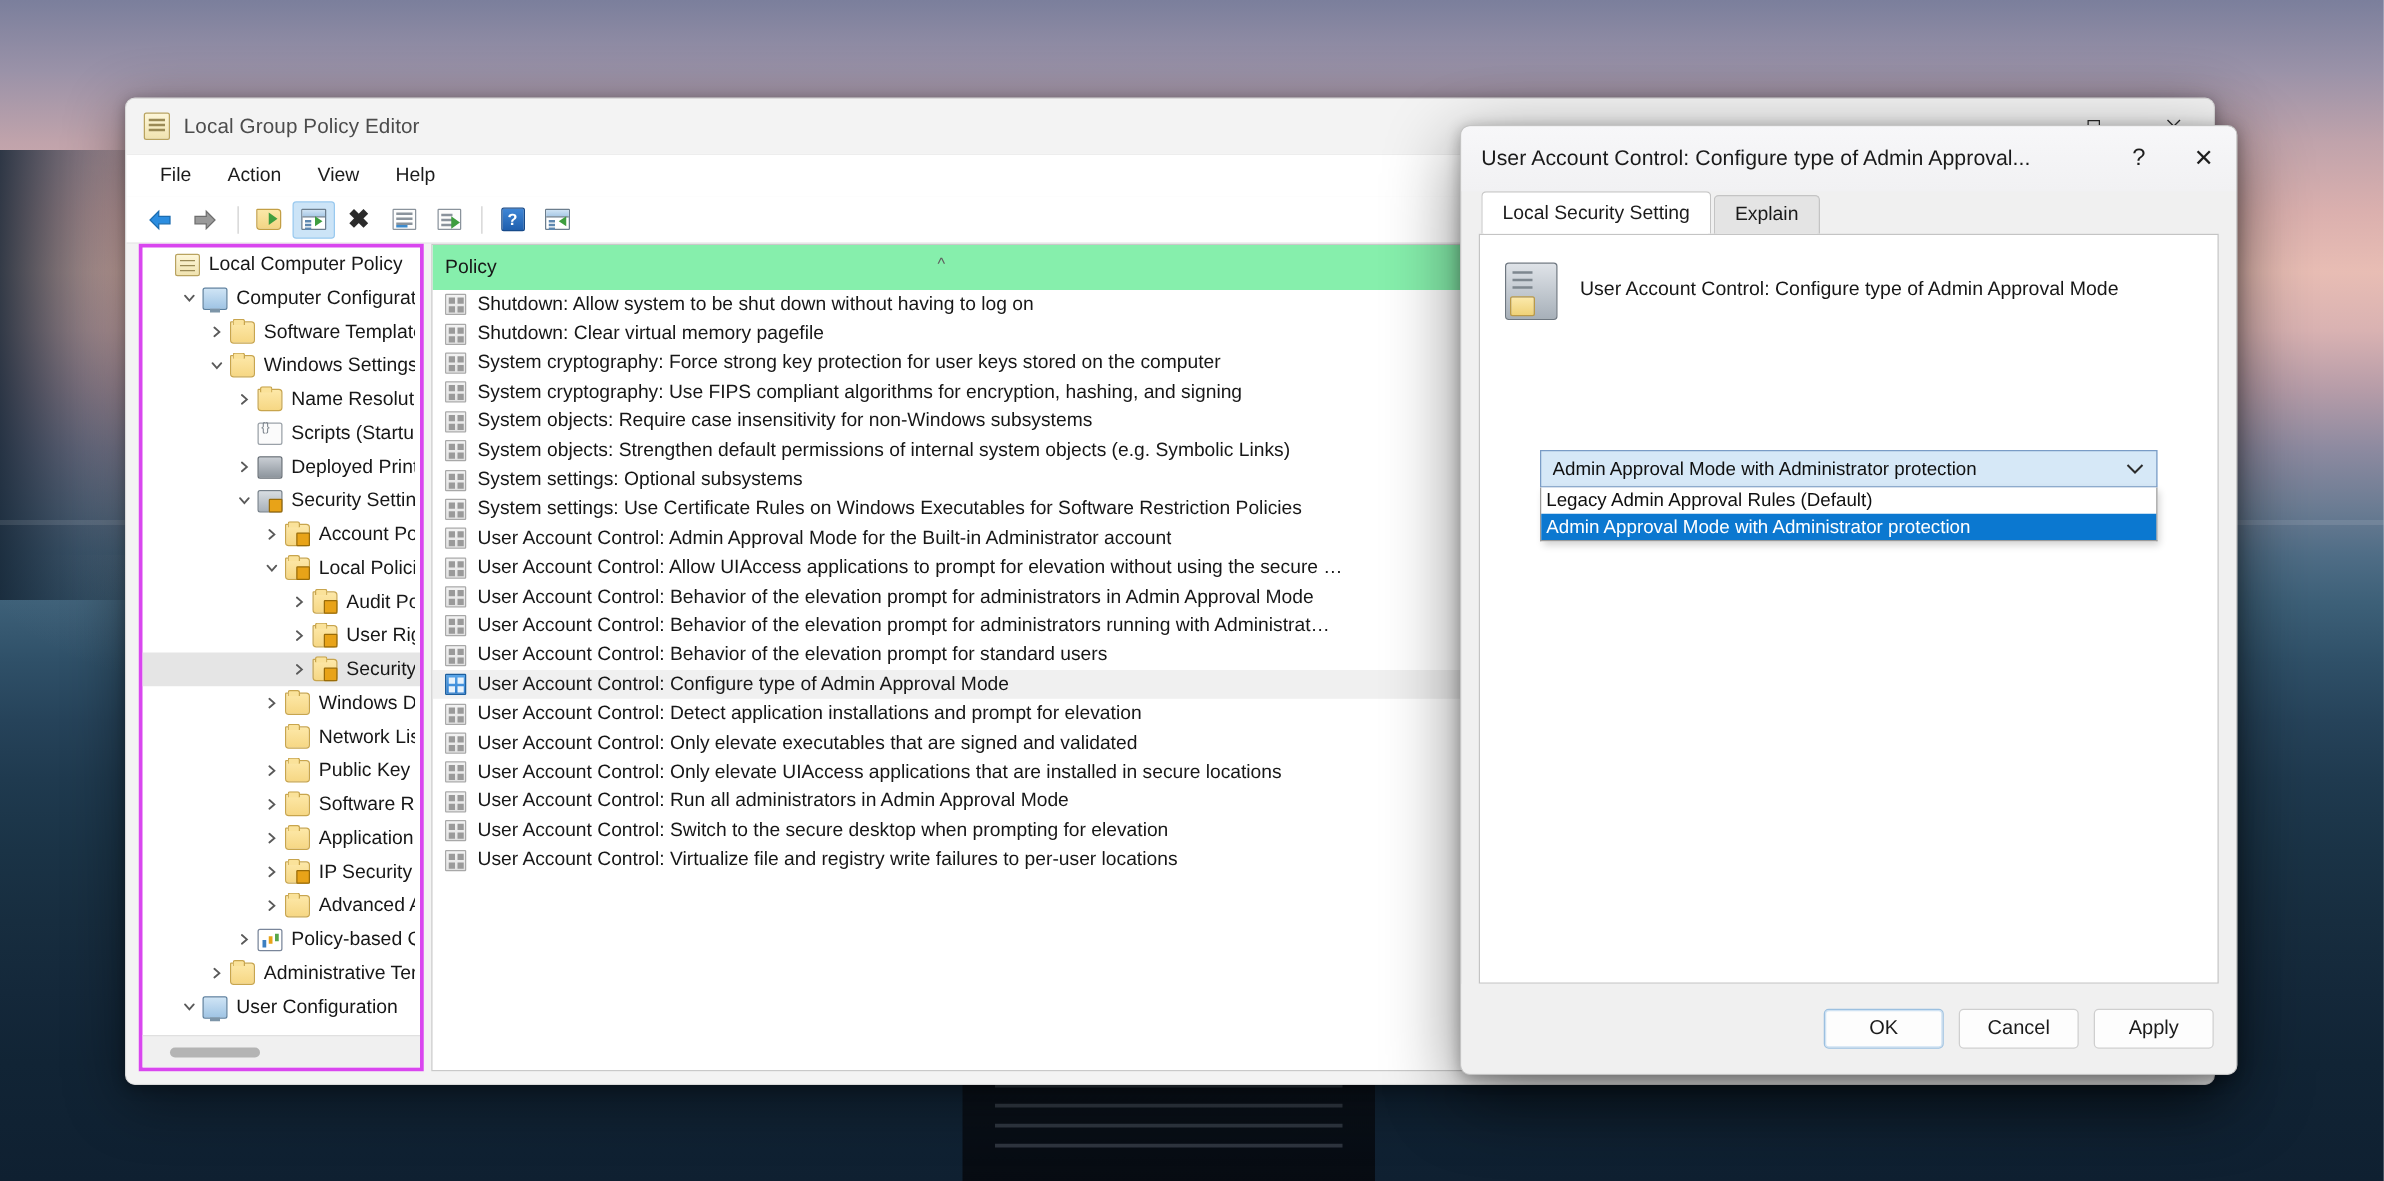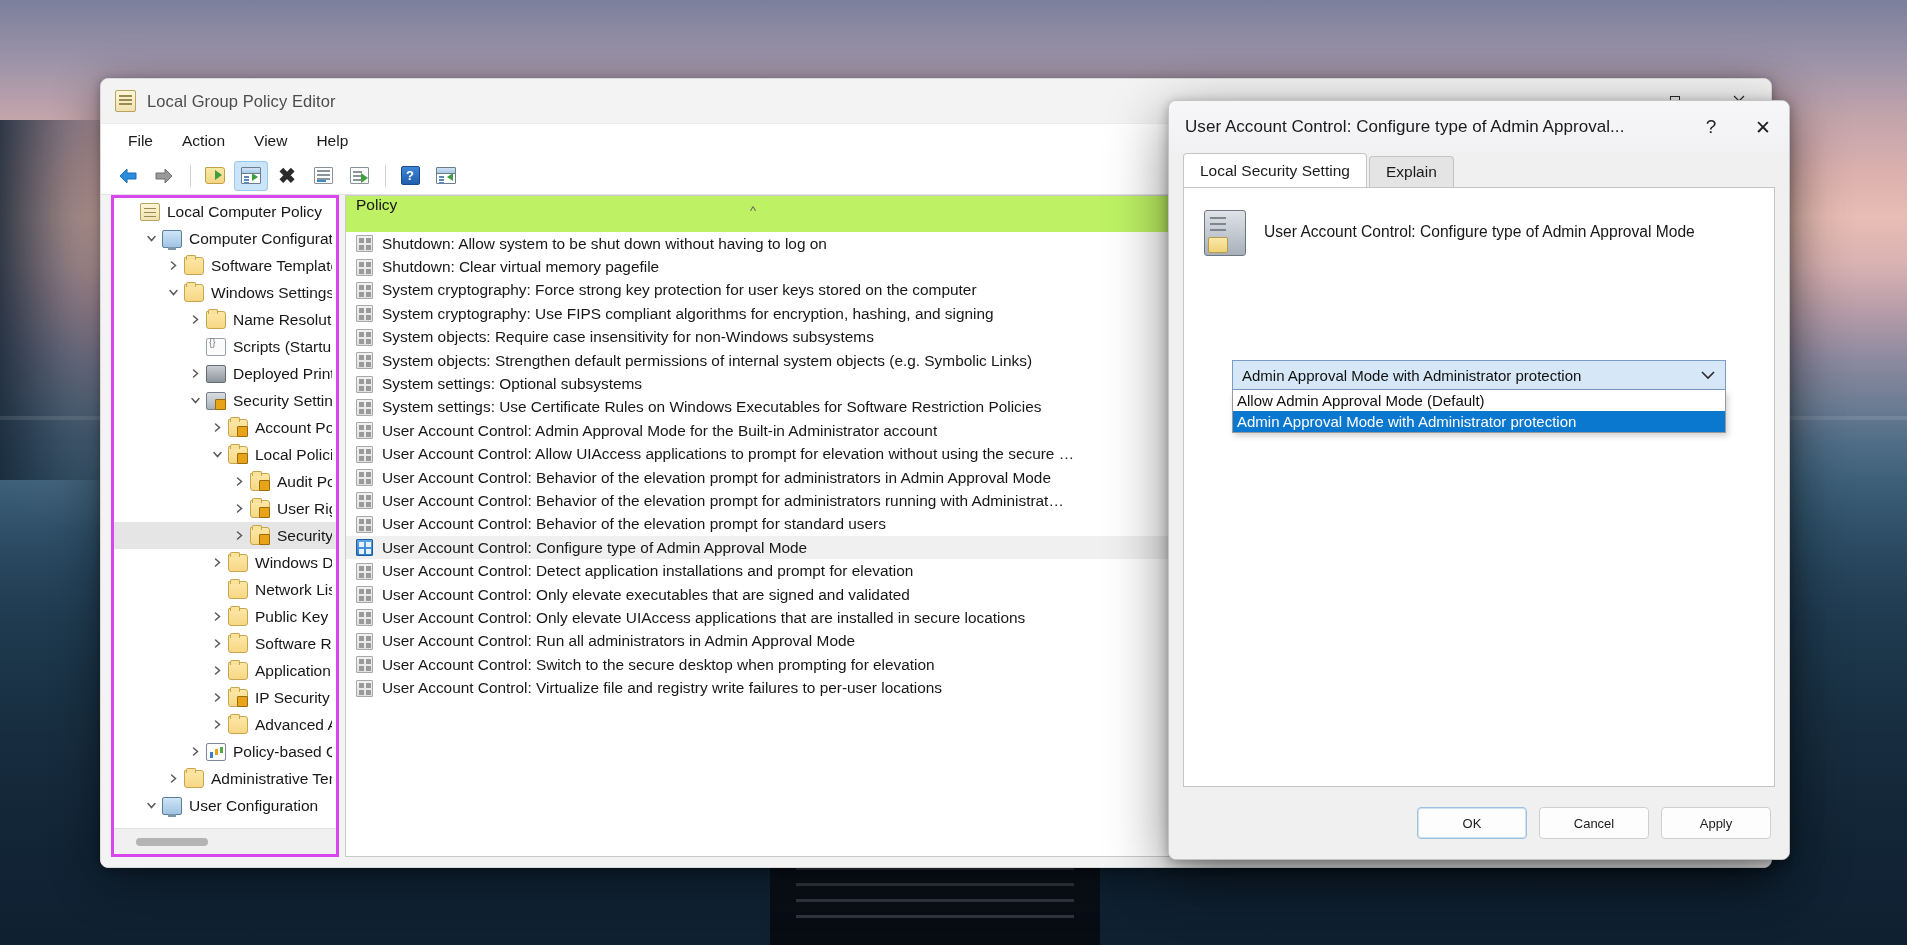--- a/index.html
+++ b/index.html
@@ -191,24 +191,24 @@
     background: #f0f0f0; border-top: 1px solid #e0e0e0;
   }
   .hscroll .thumb {
     position: absolute; left: 22px; top: 9px; height: 8px; width: 72px;
     background: #b4b4b4; border-radius: 4px;
   }
 
   
   .list-header {
     height: 36px;
-    display: flex; align-items: flex-start;
+    display: flex; align-items: center;
     font-size: 15.5px; color: #171717;
     padding-left: 10px;
-    background: #bef264;
+    background: #86efac;
     position: relative;
   }
   .sort-caret {
     position: absolute; left: 404px; top: 7px;
     color: #606060; font-size: 13px;
   }
   .list-rows { position: absolute; left: 0; right: 0; top: 36px; bottom: 0; overflow: hidden; }
   .list-row {
     height: 23.4px;
     display: flex; align-items: center;
@@ -241,23 +241,23 @@
     letter-spacing: .05px;
   }
   .dlg-caps { position: absolute; right: 0; top: 0; height: 52px; display: flex; }
   .dlg-cap {
     width: 52px; height: 52px;
     display: flex; align-items: center; justify-content: center;
     font-size: 19px; color: #1d1d1d;
   }
 
   .tabstrip {
-    height: 34px; margin-left: 14px;
+    height: 34px; 
     display: flex; align-items: flex-end;
-    position: relative; z-index: 3;
+    position: relative; z-index: 3; padding-left: 16px;
   }
   .tab {
     height: 31px;
     padding: 0 16px;
     display: flex; align-items: center;
     font-size: 15.5px; color: #1b1b1b;
     background: #e4e4e4;
     border: 1px solid #c4c4c4;
     border-bottom: none;
     border-radius: 4px 4px 0 0;
@@ -314,27 +314,27 @@
   }
   .combo-opt.sel { background: #0b78d0; color: #ffffff; }
 
   .dlg-footer {
     position: absolute; left: 0; right: 0; bottom: 0; height: 72px;
     display: flex; align-items: center; justify-content: flex-end;
     padding-right: 18px;
     background: #f0f0f0;
   }
   .dlg-btn {
-    width: 110px; height: 32px;
+    width: 96px; height: 32px;
     margin-left: 12px;
     background: #fdfdfd;
     border: 1px solid #cfcfcf;
     border-radius: 4px;
     display: flex; align-items: center; justify-content: center;
-    font-size: 13px; color: #1b1b1b;
+    font-size: 16px; color: #1b1b1b;
   }
   .dlg-btn.default { border: 1px solid #9cc0e0; box-shadow: 0 0 0 1px #cfe2f3 inset; }
 
   
   .ico-scroll { 
     background: linear-gradient(to bottom, #fdf6d8, #f0e3b0);
     border: 1px solid #b9a35f;
     border-radius: 2px;
   }
   .ico-scroll::before {
@@ -896,21 +896,21 @@
     <div class="combo-wrap">
       <div class="combo">
         <span class="combo-val">Admin Approval Mode with Administrator protection</span>
         <span class="chev">
           <svg width="16" height="10" viewBox="0 0 16 10">
               <path d="M2 2 L8 8 L14 2" stroke="#2b2b2b" stroke-width="1.6" fill="none"></path>
             </svg>
         </span>
       </div>
       <div class="combo-list">
-        <div class="combo-opt">Allow Admin Approval Mode (Default)</div>
+        <div class="combo-opt">Legacy Admin Approval Rules (Default)</div>
         <div class="combo-opt sel">Admin Approval Mode with Administrator protection</div>
       </div>
     </div>
   </div>
 
   <div class="dlg-footer">
     <div class="dlg-btn default">OK</div>
     <div class="dlg-btn">Cancel</div>
     <div class="dlg-btn">Apply</div>
   </div>

